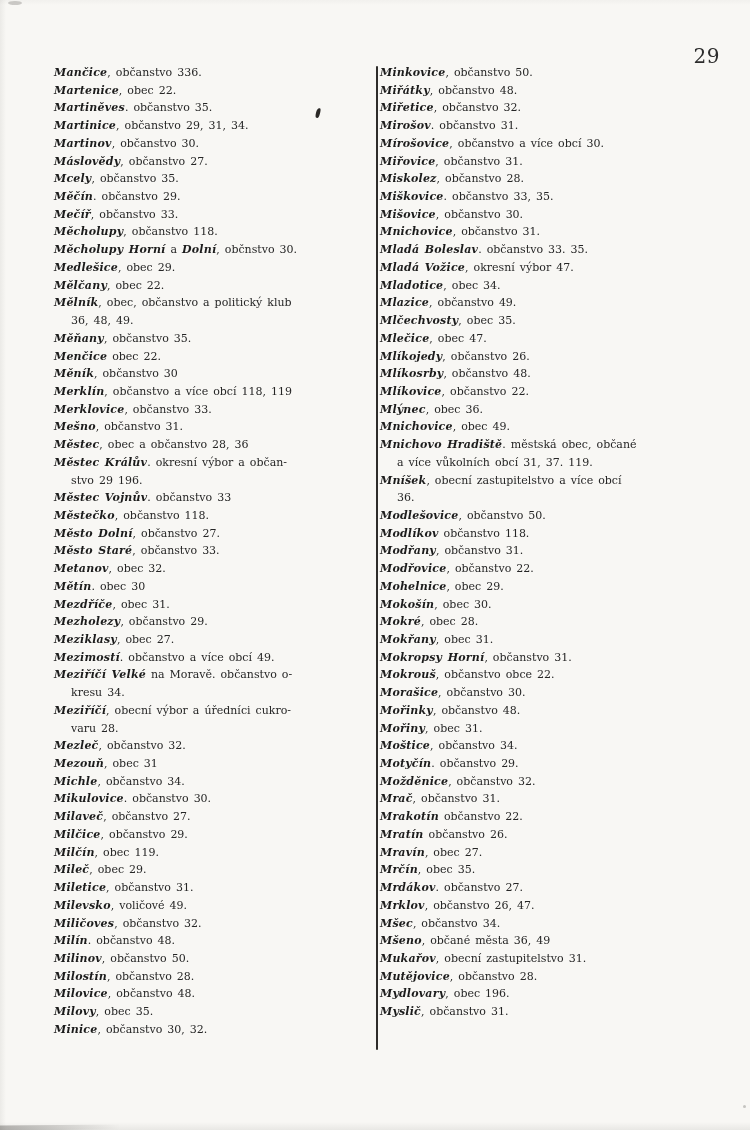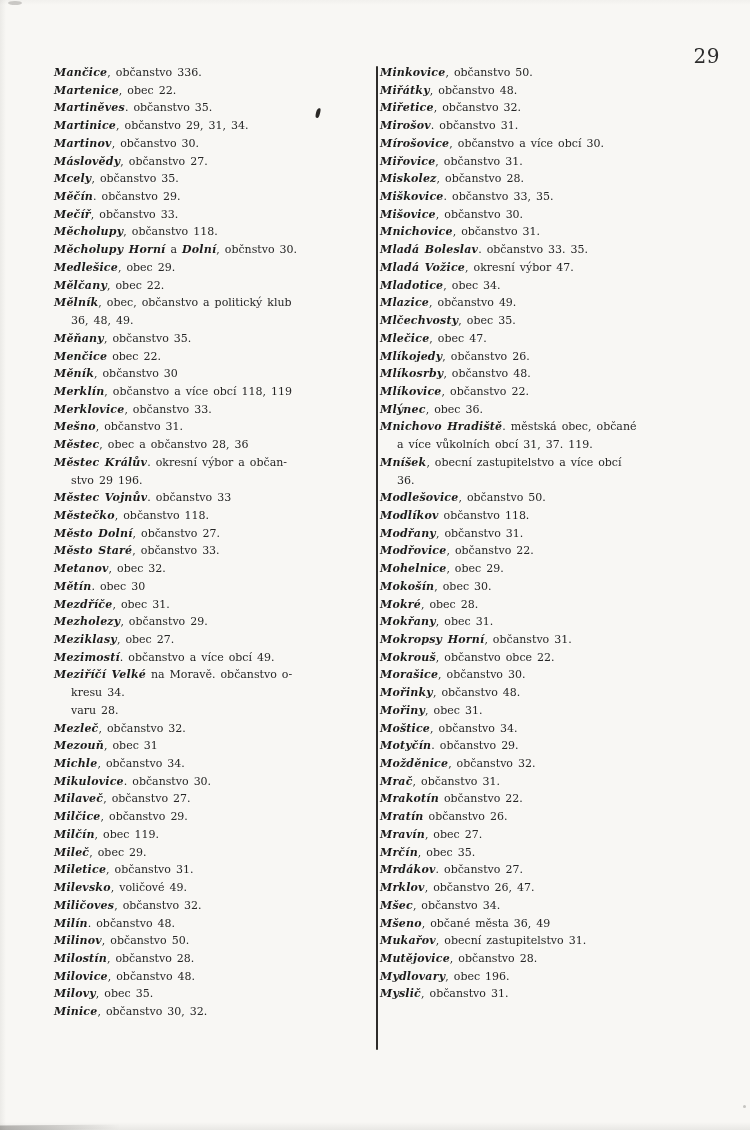--- a/index.html
+++ b/index.html
@@ -92,20 +92,21 @@
       <div class="line"><span class="nm">Město Dolní</span><span class="rm">, občanstvo 27.</span></div>
       <div class="line"><span class="nm">Město Staré</span><span class="rm">, občanstvo 33.</span></div>
       <div class="line"><span class="nm">Metanov</span><span class="rm">, obec 32.</span></div>
       <div class="line"><span class="nm">Mětín</span><span class="rm">. obec 30</span></div>
       <div class="line"><span class="nm">Mezdříče</span><span class="rm">, obec 31.</span></div>
       <div class="line"><span class="nm">Mezholezy</span><span class="rm">, občanstvo 29.</span></div>
       <div class="line"><span class="nm">Meziklasy</span><span class="rm">, obec 27.</span></div>
       <div class="line"><span class="nm">Mezimostí</span><span class="rm">. občanstvo a více obcí 49.</span></div>
       <div class="line"><span class="nm">Meziříčí Velké</span><span class="rm"> na Moravě. občanstvo o-</span></div>
       <div class="line cont"><span class="rm">kresu 34.</span></div>
+      <div class="line"><span class="nm">Meziříčí</span><span class="rm">, obecní výbor a úředníci cukro-</span></div>
       <div class="line cont"><span class="rm">varu 28.</span></div>
       <div class="line"><span class="nm">Mezleč</span><span class="rm">, občanstvo 32.</span></div>
       <div class="line"><span class="nm">Mezouň</span><span class="rm">, obec 31</span></div>
       <div class="line"><span class="nm">Michle</span><span class="rm">, občanstvo 34.</span></div>
       <div class="line"><span class="nm">Mikulovice</span><span class="rm">. občanstvo 30.</span></div>
       <div class="line"><span class="nm">Milaveč</span><span class="rm">, občanstvo 27.</span></div>
       <div class="line"><span class="nm">Milčice</span><span class="rm">, občanstvo 29.</span></div>
       <div class="line"><span class="nm">Milčín</span><span class="rm">, obec 119.</span></div>
       <div class="line"><span class="nm">Mileč</span><span class="rm">, obec 29.</span></div>
       <div class="line"><span class="nm">Miletice</span><span class="rm">, občanstvo 31.</span></div>
@@ -133,20 +134,21 @@
       <div class="line"><span class="nm">Mladá Boleslav</span><span class="rm">. občanstvo 33. 35.</span></div>
       <div class="line"><span class="nm">Mladá Vožice</span><span class="rm">, okresní výbor 47.</span></div>
       <div class="line"><span class="nm">Mladotice</span><span class="rm">, obec 34.</span></div>
       <div class="line"><span class="nm">Mlazice</span><span class="rm">, občanstvo 49.</span></div>
       <div class="line"><span class="nm">Mlčechvosty</span><span class="rm">, obec 35.</span></div>
       <div class="line"><span class="nm">Mlečice</span><span class="rm">, obec 47.</span></div>
       <div class="line"><span class="nm">Mlíkojedy</span><span class="rm">, občanstvo 26.</span></div>
       <div class="line"><span class="nm">Mlíkosrby</span><span class="rm">, občanstvo 48.</span></div>
       <div class="line"><span class="nm">Mlíkovice</span><span class="rm">, občanstvo 22.</span></div>
       <div class="line"><span class="nm">Mlýnec</span><span class="rm">, obec 36.</span></div>
+      <div class="line"><span class="nm">Mnichovice</span><span class="rm">, obec 49.</span></div>
       <div class="line"><span class="nm">Mnichovo Hradiště</span><span class="rm">. městská obec, občané</span></div>
       <div class="line cont"><span class="rm">a více vůkolních obcí 31, 37. 119.</span></div>
       <div class="line"><span class="nm">Mníšek</span><span class="rm">, obecní zastupitelstvo a více obcí</span></div>
       <div class="line cont"><span class="rm">36.</span></div>
       <div class="line"><span class="nm">Modlešovice</span><span class="rm">, občanstvo 50.</span></div>
       <div class="line"><span class="nm">Modlíkov</span><span class="rm">  občanstvo 118.</span></div>
       <div class="line"><span class="nm">Modřany</span><span class="rm">, občanstvo 31.</span></div>
       <div class="line"><span class="nm">Modřovice</span><span class="rm">, občanstvo 22.</span></div>
       <div class="line"><span class="nm">Mohelnice</span><span class="rm">, obec 29.</span></div>
       <div class="line"><span class="nm">Mokošín</span><span class="rm">, obec 30.</span></div>

